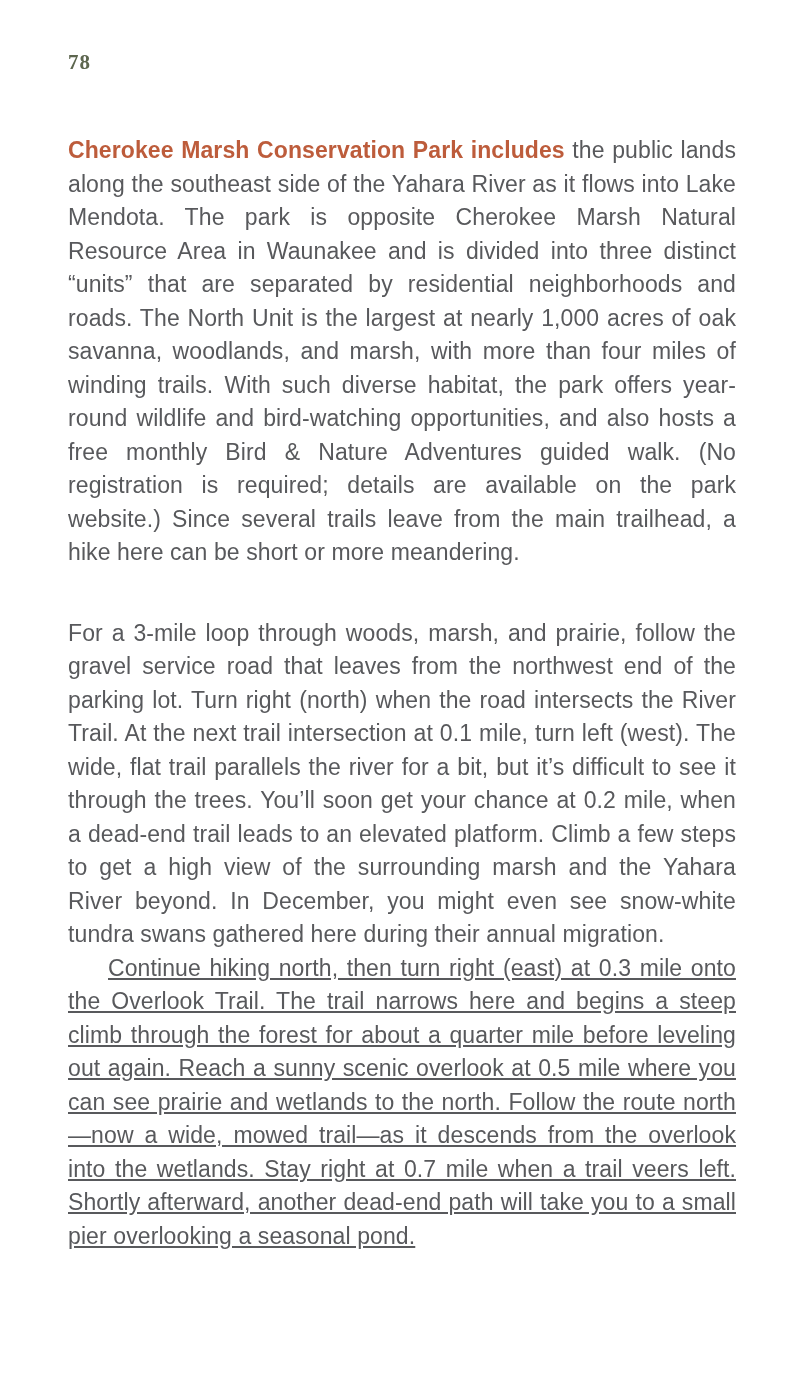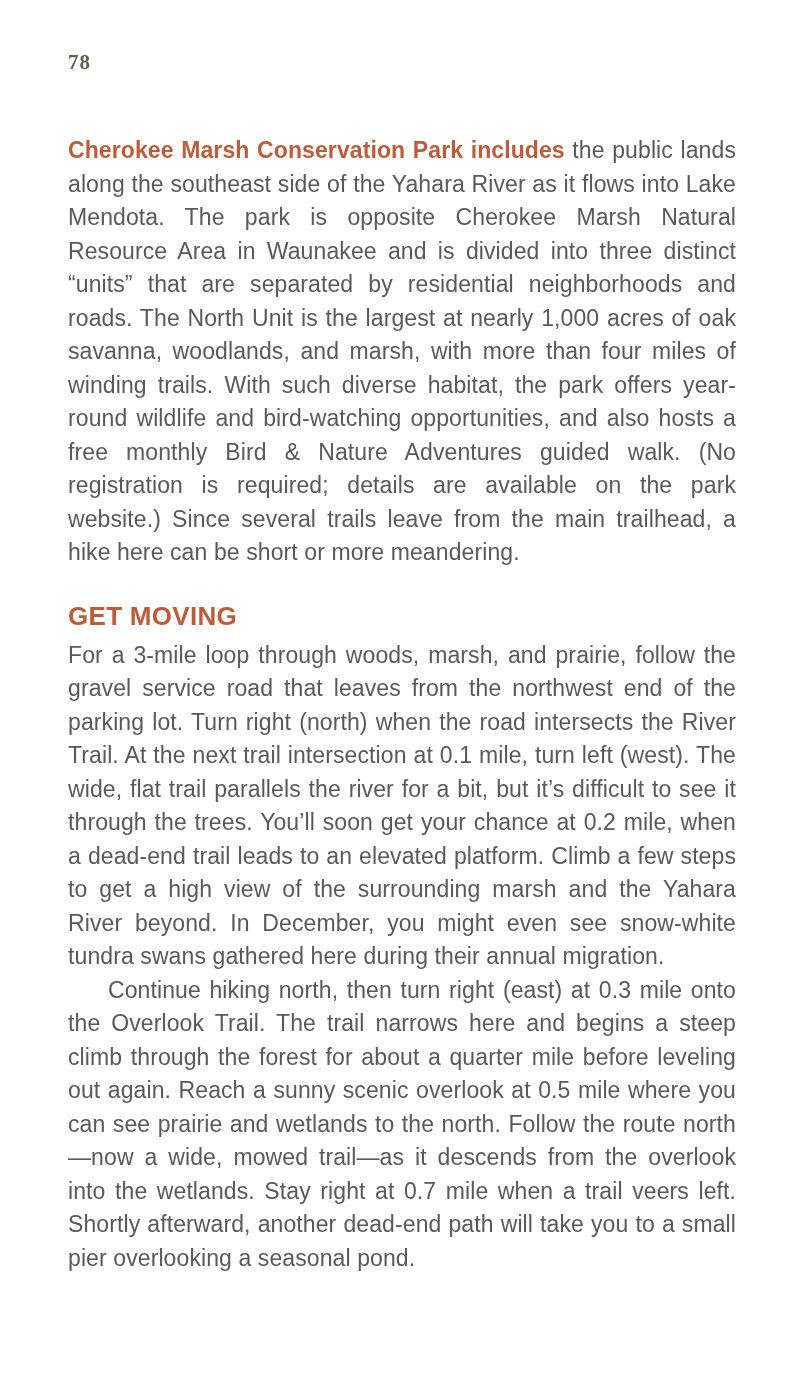--- a/index.html
+++ b/index.html
@@ -54,52 +54,52 @@
   .body-text {
     font-size: 23px;
     line-height: 33.5px;
     color: #58595c;
     text-align: justify;
     text-align-last: left;
     letter-spacing: 0.1px;
     margin: 0;
   }
   .intro-paragraph {
-    margin-bottom: 31px;
+    margin-bottom: 47px;
   }
   .lead-in {
     font-weight: bold;
     color: #bd5c3b;
   }
   .section-heading {
     font-family: "Liberation Sans", sans-serif;
     font-weight: bold;
     font-size: 26px;
     color: #bd5c3b;
     letter-spacing: 0.3px;
     margin: 0 0 7px 0;
   }
   .indented {
     text-indent: 40px;
+    text-decoration: underline;
   }
 </style>
 </head>
 <body>
 
 <div class="page">
 
   <div class="running-head">
     <span class="page-number">78</span>
   </div>
 
   <div class="content">
 
     <p class="body-text intro-paragraph"><span class="lead-in">Cherokee Marsh Conservation Park includes</span><span> the public lands along the southeast side of the Yahara River as it flows into Lake Mendota. The park is opposite Cherokee Marsh Natural Resource Area in Waunakee and is divided into three distinct “units” that are separated by residential neighborhoods and roads. The North Unit is the largest at nearly 1,000 acres of oak savanna, woodlands, and marsh, with more than four miles of winding trails. With such diverse habitat, the park offers year-round wildlife and bird-watching opportunities, and also hosts a free monthly Bird &amp; Nature Adventures guided walk. (No registration is required; details are available on the park website.) Since several trails leave from the main trailhead, a hike here can be short or more meandering.</span></p>
 
-    <h2 class="section-heading">GET MOVING</h2>
 
     <p class="body-text">For a 3-mile loop through woods, marsh, and prairie, follow the gravel service road that leaves from the northwest end of the parking lot. Turn right (north) when the road intersects the River Trail. At the next trail intersection at 0.1 mile, turn left (west). The wide, flat trail parallels the river for a bit, but it’s difficult to see it through the trees. You’ll soon get your chance at 0.2 mile, when a dead-end trail leads to an elevated platform. Climb a few steps to get a high view of the surrounding marsh and the Yahara River beyond. In December, you might even see snow-white tundra swans gathered here during their annual migration.</p>
 
     <p class="body-text indented">Continue hiking north, then turn right (east) at 0.3 mile onto the Overlook Trail. The trail narrows here and begins a steep climb through the forest for about a quarter mile before leveling out again. Reach a sunny scenic overlook at 0.5 mile where you can see prairie and wetlands to the north. Follow the route north—now a wide, mowed trail—as it descends from the overlook into the wetlands. Stay right at 0.7 mile when a trail veers left. Shortly afterward, another dead-end path will take you to a small pier overlooking a seasonal pond.</p>
 
   </div>
 
 </div>
 
 </body></html>

